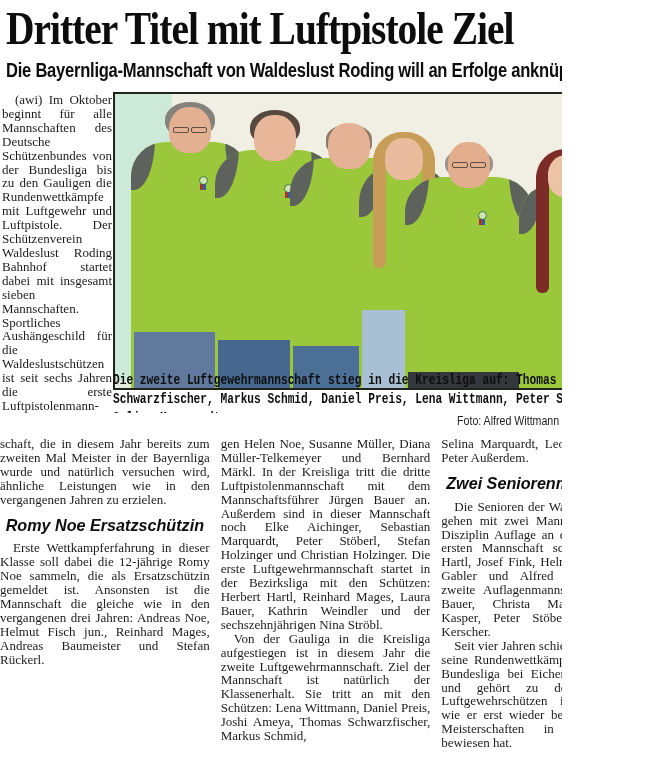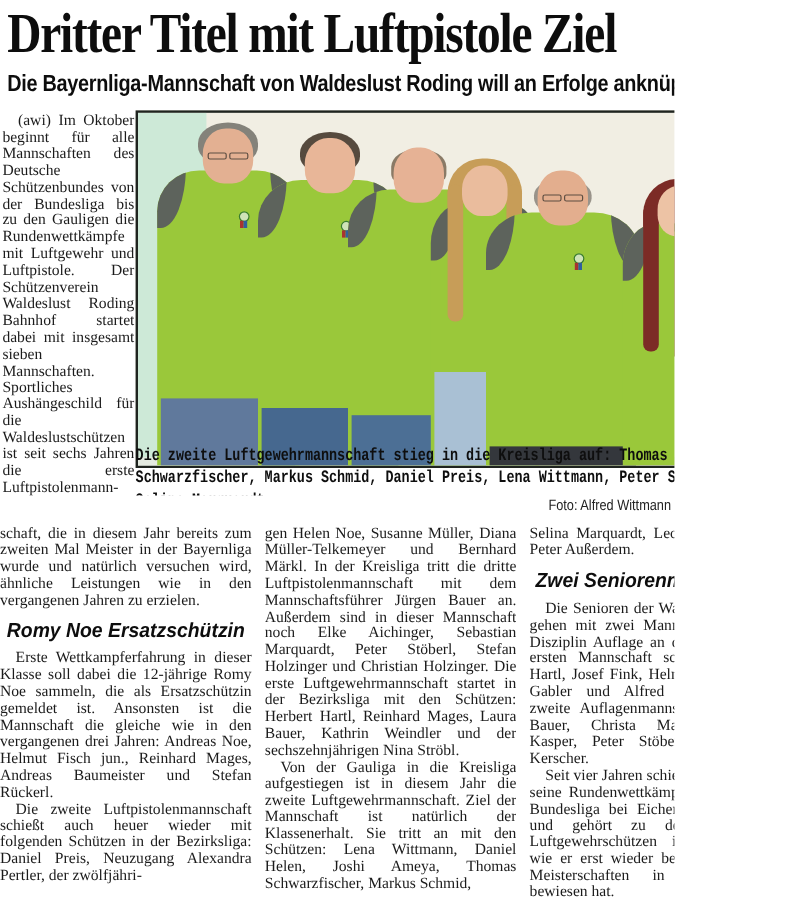--- a/index.html
+++ b/index.html
@@ -163,25 +163,24 @@
   <div class="caption">
     <div class="caption-text">Die zweite Luftgewehrmannschaft stieg in die Kreisliga auf: Thomas Schwarzfischer, Markus Schmid, Daniel Preis, Lena Wittmann, Peter Stöberl, Selina Marquardt.</div>
   </div>
   <div class="photo-credit">Foto: Alfred Wittmann</div>
 
   <div class="columns">
     <div class="col">
       <p class="cont">schaft, die in diesem Jahr bereits zum zweiten Mal Meister in der Bayernliga wurde und natürlich versuchen wird, ähnliche Leistungen wie in den vergangenen Jahren zu erzielen.</p>
       <h3 class="col-heading">Romy Noe Ersatzschützin</h3>
       <p class="indent">Erste Wettkampferfahrung in dieser Klasse soll dabei die 12-jährige Romy Noe sammeln, die als Ersatzschützin gemeldet ist. Ansonsten ist die Mannschaft die gleiche wie in den vergangenen drei Jahren: Andreas Noe, Helmut Fisch jun., Reinhard Mages, Andreas Baumeister und Stefan Rückerl.</p>
-      <p class="indent">Die zweite Luftpistolenmannschaft schießt auch heuer wieder mit folgenden Schützen in der Bezirksliga: Daniel Preis, Neuzugang Alexandra Pertler, der zwölfjähri-</p>
     </div>
     <div class="col">
       <p class="cont">gen Helen Noe, Susanne Müller, Diana Müller-Telkemeyer und Bernhard Märkl. In der Kreisliga tritt die dritte Luftpistolenmannschaft mit dem Mannschaftsführer Jürgen Bauer an. Außerdem sind in dieser Mannschaft noch Elke Aichinger, Sebastian Marquardt, Peter Stöberl, Stefan Holzinger und Christian Holzinger. Die erste Luftgewehrmannschaft startet in der Bezirksliga mit den Schützen: Herbert Hartl, Reinhard Mages, Laura Bauer, Kathrin Weindler und der sechszehnjährigen Nina Ströbl.</p>
-      <p class="indent">Von der Gauliga in die Kreisliga aufgestiegen ist in diesem Jahr die zweite Luftgewehrmannschaft. Ziel der Mannschaft ist natürlich der Klassenerhalt. Sie tritt an mit den Schützen: Lena Wittmann, Daniel Helen, Joshi Ameya, Thomas Schwarzfischer, Markus Schmid,</p>
+      <p class="indent">Von der Gauliga in die Kreisliga aufgestiegen ist in diesem Jahr die zweite Luftgewehrmannschaft. Ziel der Mannschaft ist natürlich der Klassenerhalt. Sie tritt an mit den Schützen: Lena Wittmann, Daniel Preis, Joshi Ameya, Thomas Schwarzfischer, Markus Schmid,</p>
     </div>
     <div class="col">
       <p class="cont">Selina Marquardt, Leonie Straßburger, Peter Außerdem.</p>
       <h3 class="col-heading">Zwei Seniorenmannschaften</h3>
       <p class="indent">Die Senioren der Waldeslustschützen gehen mit zwei Mannschaften in der Disziplin Auflage an den Start. In der ersten Mannschaft schießen: Herbert Hartl, Josef Fink, Helmut Fisch, Birgit Gabler und Alfred Wittmann. Die zweite Auflagenmannschaft: Reinhard Bauer, Christa Mages, Bernhard Kasper, Peter Stöberl und Lorenz Kerscher.</p>
       <p class="indent">Seit vier Jahren schießt Andreas Preis seine Rundenwettkämpfe in der ersten Bundesliga bei Eichenlaub Saltendorf und gehört zu den 20 besten Luftgewehrschützen in Deutschland, wie er erst wieder bei den deutschen Meisterschaften in diesem Jahr bewiesen hat.</p>
     </div>
   </div>
 
 </div>

